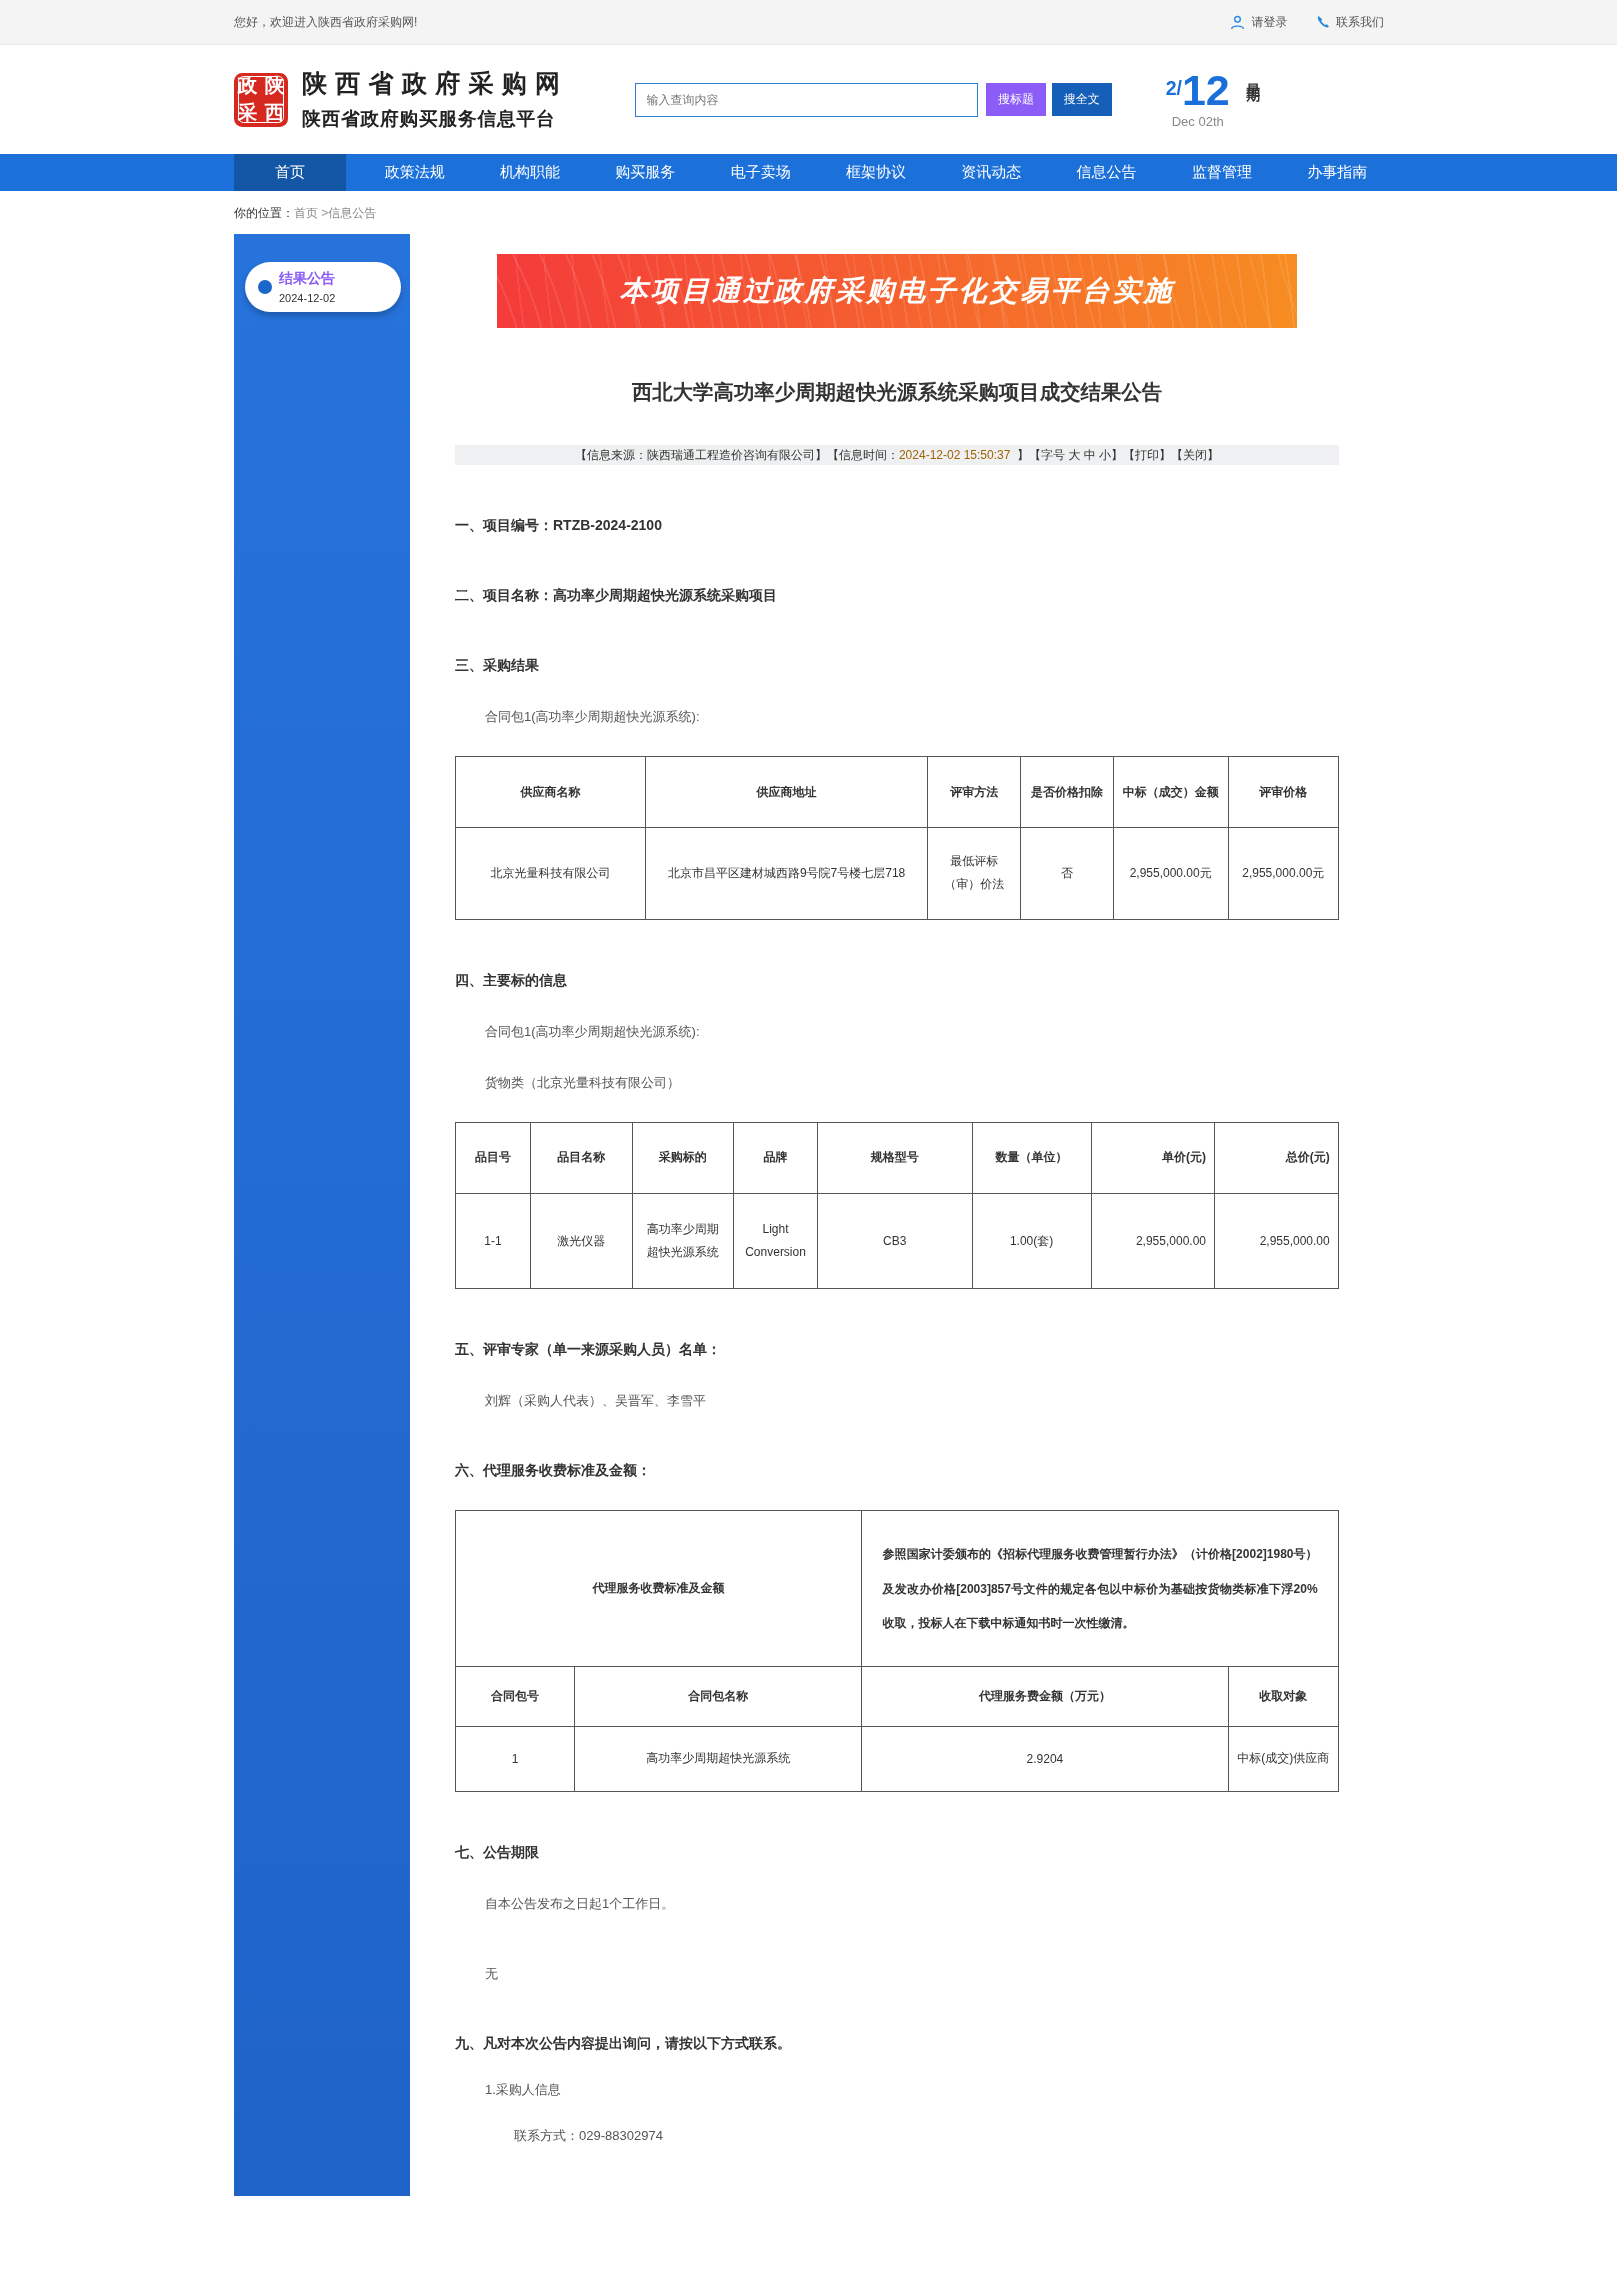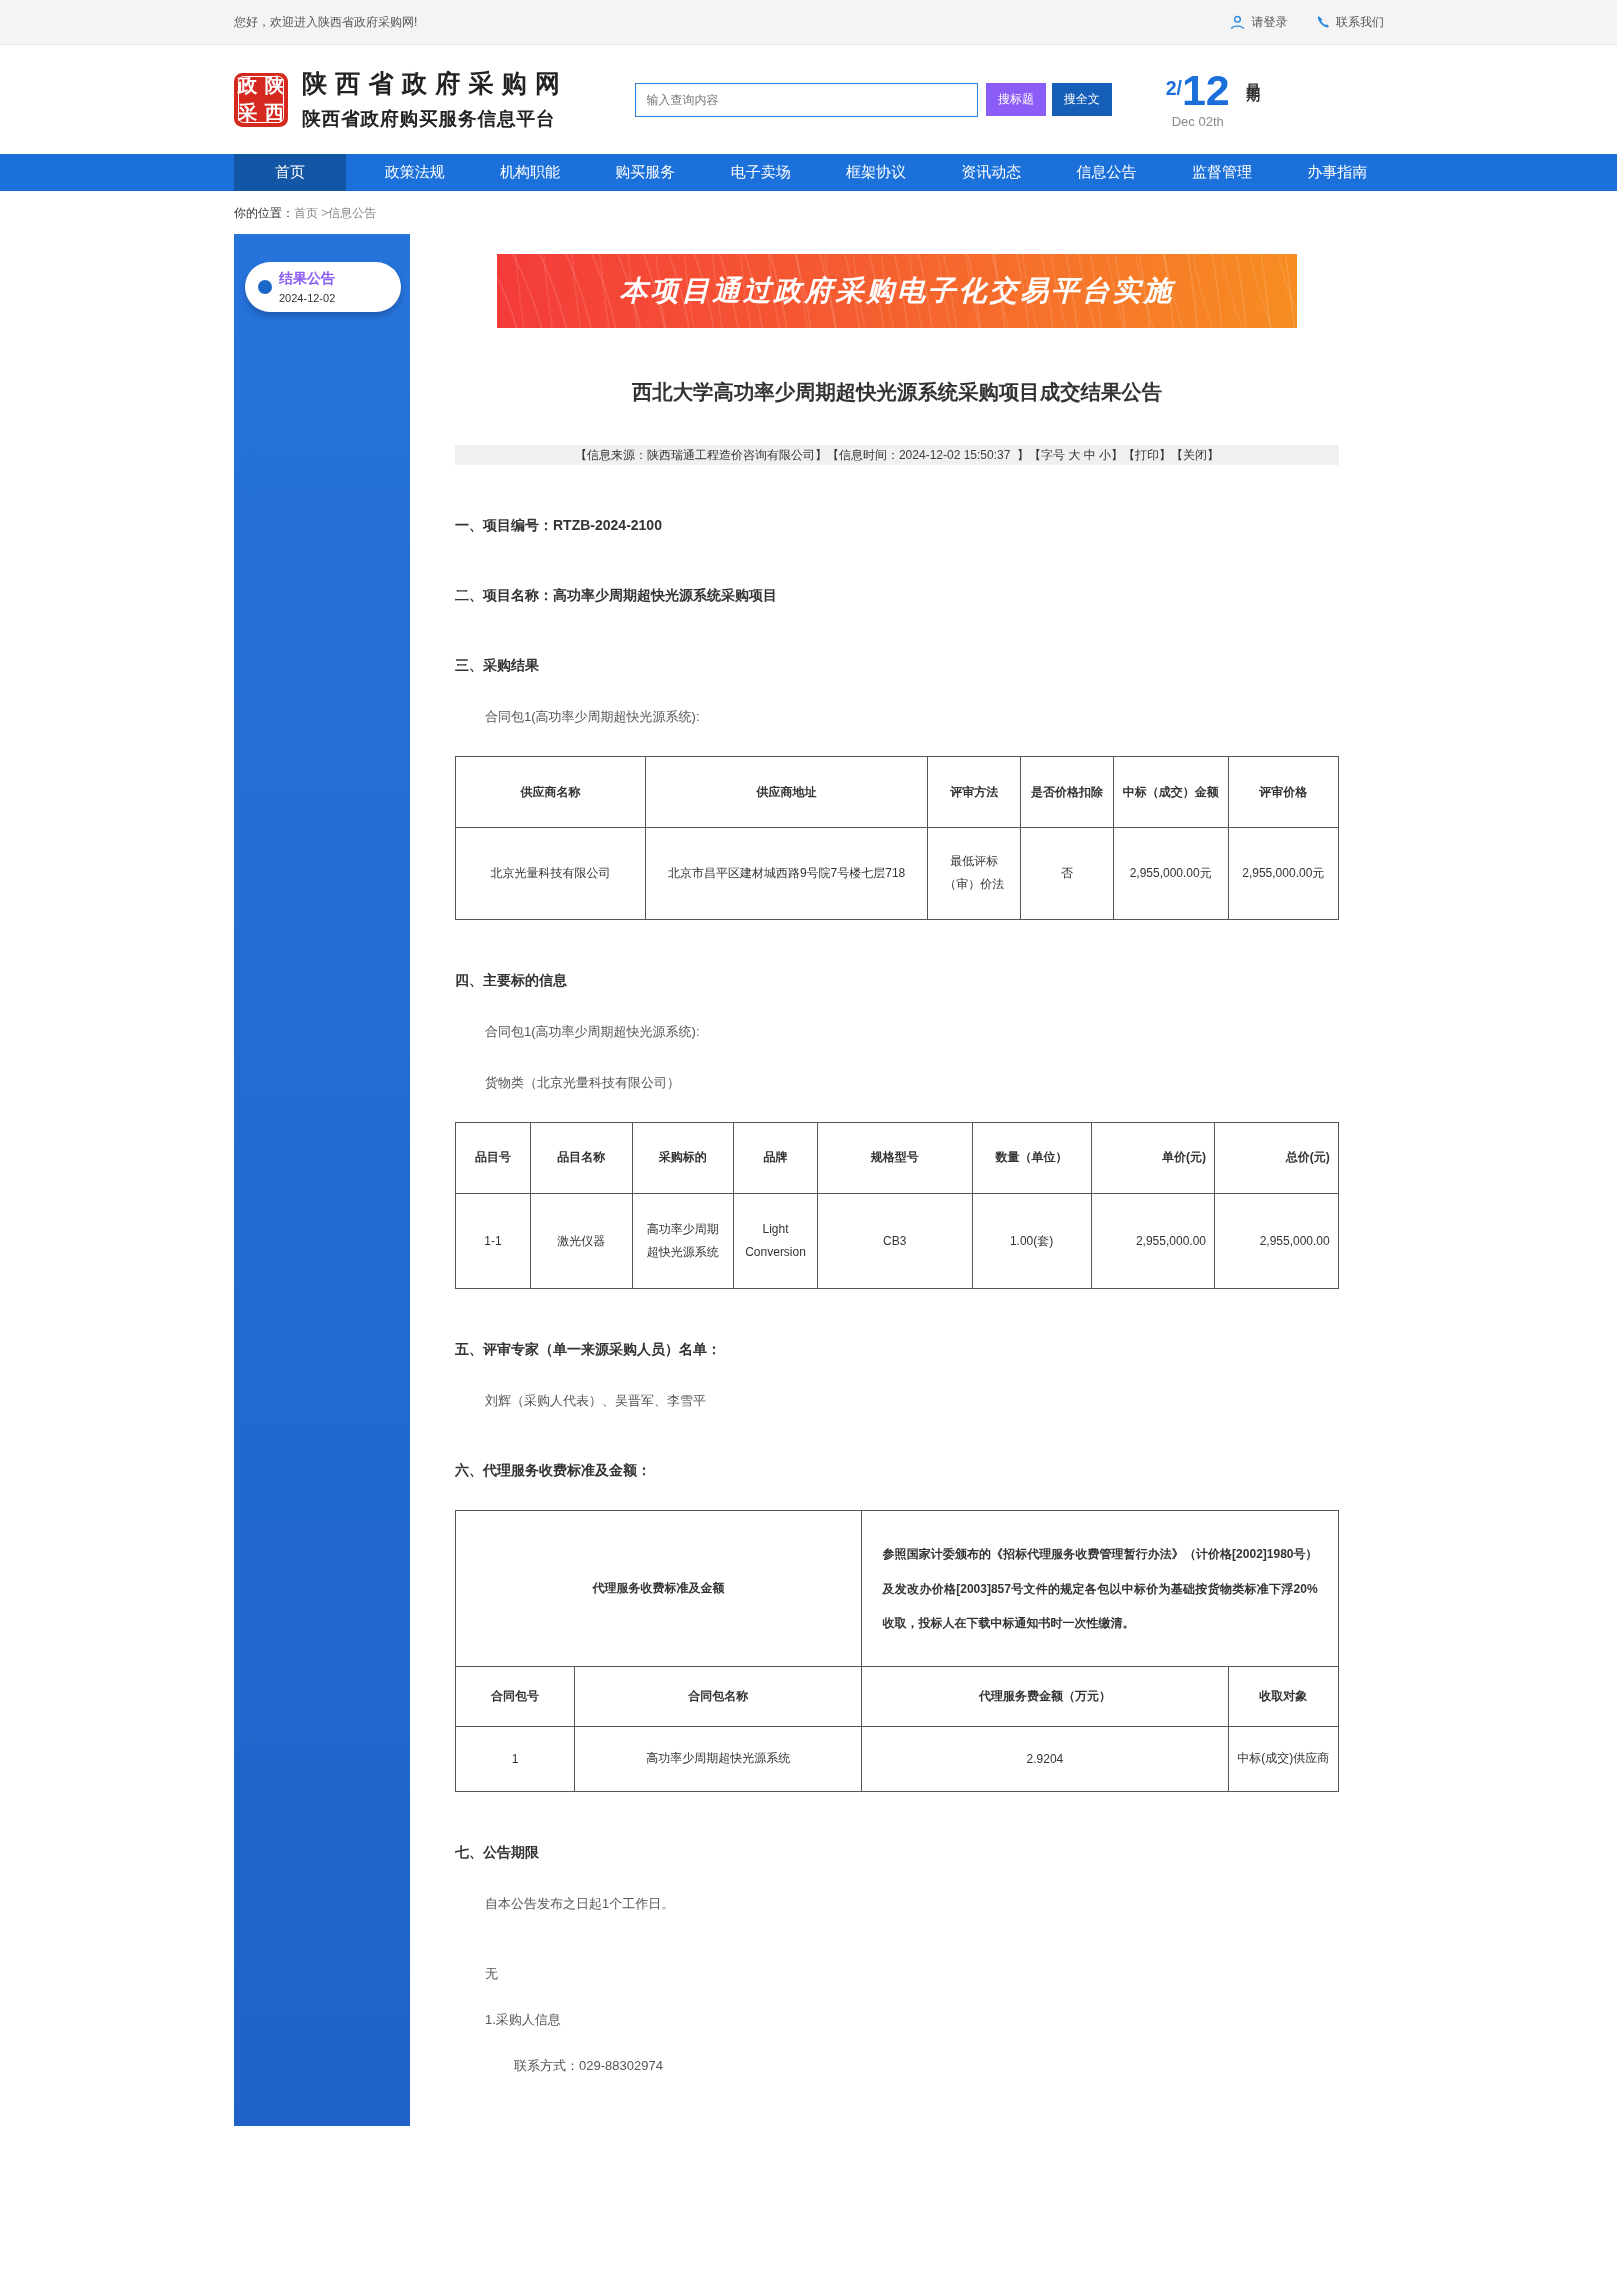--- a/index.html
+++ b/index.html
@@ -56,21 +56,21 @@
   .pill-date{color:#333;font-size:11px;margin-top:3.7px;}
 
   .content{flex:1;background:#fff;padding:20.4px 45px 51px;min-width:0;}
   .banner{width:800px;height:74px;margin:0 auto;background:linear-gradient(90deg,#f43b3a 0%,#f55d30 45%,#f78d22 100%);display:flex;align-items:center;justify-content:center;color:#fff;font-size:28px;font-weight:bold;font-style:italic;letter-spacing:2.8px;position:relative;overflow:hidden;white-space:nowrap;}
   .banner::before{content:"";position:absolute;inset:-60%;background:
     repeating-radial-gradient(circle at 10% 130%, rgba(255,255,255,.10) 0 1.9px, transparent 1.9px 24px),
     repeating-radial-gradient(circle at 95% -30%, rgba(255,255,255,.08) 0 1.9px, transparent 1.9px 28px);}
   .banner span{position:relative;}
   .article-title{text-align:center;font-size:20.4px;font-weight:bold;color:#333;margin-top:50px;}
   .meta{margin-top:39px;background:#eef0f1;height:20px;display:flex;align-items:center;justify-content:center;font-size:12px;color:#333;white-space:pre;}
-  .meta .red{color:#404040;}
+  .meta .red{color:#a16207;}
   .meta .act{cursor:pointer;}
 
   .section{margin-top:52px;}
   .sec-head{font-weight:bold;color:#333;font-size:14px;}
   .sec-body{margin-top:33px;padding-left:30px;color:#555;font-size:13px;}
 
   table.tbl{width:100%;border-collapse:collapse;margin-top:30px;font-size:12px;color:#333;table-layout:fixed;}
   .tbl th,.tbl td{border:0.9px solid #555;text-align:center;padding:5.6px 8.3px;vertical-align:middle;word-wrap:break-word;}
   .tbl th{font-weight:bold;line-height:1.9;}
   .tbl thead th{border-bottom:1.9px solid #555;}
@@ -315,20 +315,23 @@
       </tbody>
     </table>
 
     <div class="section">
       <div class="sec-head">七、公告期限</div>
       <div class="sec-body">自本公告发布之日起1个工作日。</div>
     </div>
     <div class="section">
       <div class="sec-body">无</div>
     </div>
+    <div class="section">
+        <div class="sec-head">九、凡对本次公告内容提出询问，请按以下方式联系。</div>
+      </div>
 
     <div class="contact-group">
       <div class="cg-title">1.采购人信息</div>
       <div class="cg-line">联系方式：029-88302974</div>
     </div>
 
   </div>
 </div>
 
 

